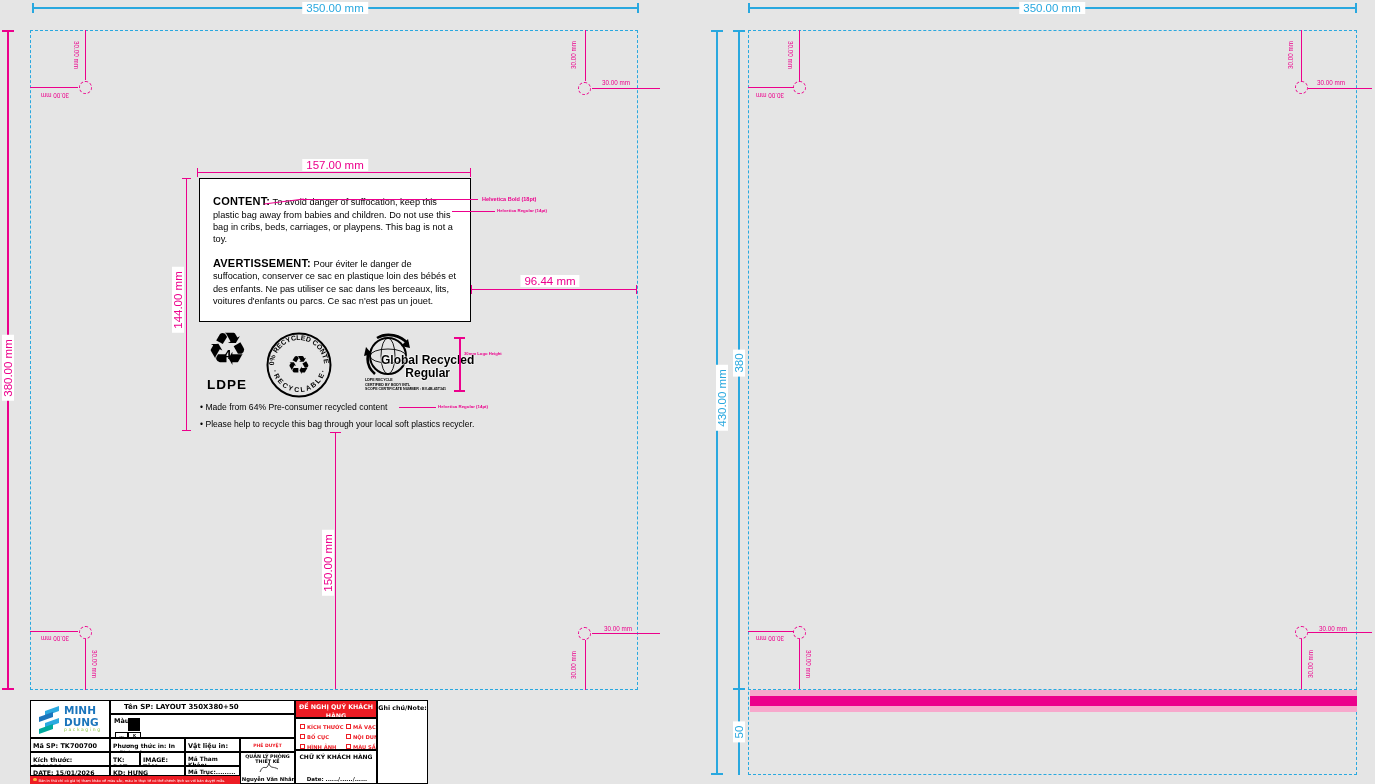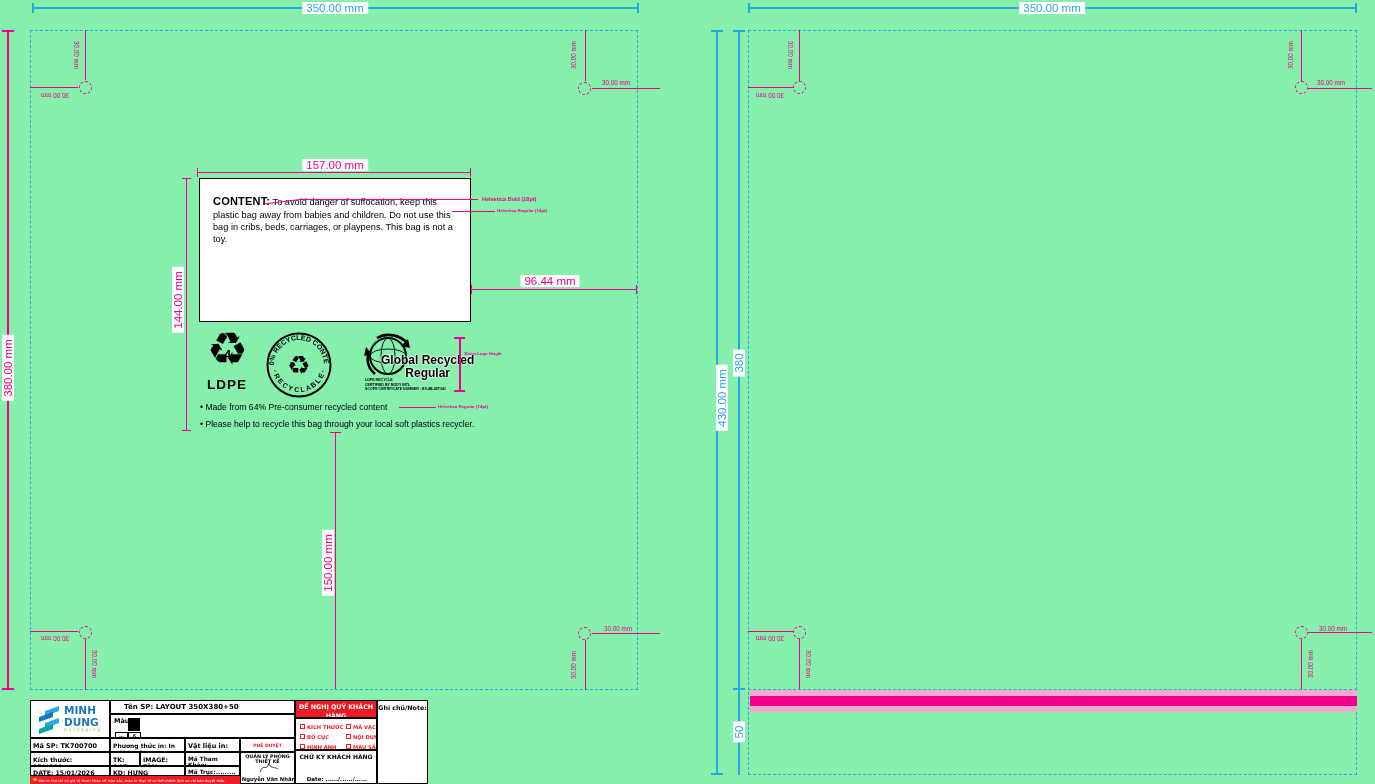--- a/index.html
+++ b/index.html
@@ -1,17 +1,17 @@
 <!DOCTYPE html>
 <html><head>
 <meta charset="utf-8">
 <style>
   *{margin:0;padding:0;box-sizing:border-box}
   html,body{background:#fff}
-  .cv{position:relative;width:1375px;height:784px;background:#86efac;overflow:hidden;
+  .cv{position:relative;width:1375px;height:784px;background:#e5e5e5;overflow:hidden;
       font-family:"Liberation Sans","DejaVu Sans",sans-serif;color:#000}
   .a{position:absolute}
   .pl{background:#EC008C}               
   .cl{background:#29A8DF}               
   .dashP{border:1.5px dashed #29A8DF;background:transparent}
   .circ{border:1.2px dashed #EC008C;border-radius:50%;background:transparent}
   .lblP{color:#EC008C}
   .lblC{color:#29A8DF}
   .dimlbl{font-size:11.5px;white-space:nowrap}
   .tiny{font-size:6.3px;white-space:nowrap}
@@ -81,20 +81,21 @@
   <div class="a pl" style="left:470px;top:168px;width:1.2px;height:9px"></div>
   <div class="a ctr dimlbl lblP" style="left:335px;top:165px"><span class="wbg">157.00  mm</span></div>
 
   <div class="a pl" style="left:186px;top:178px;width:1.2px;height:253px"></div>
   <div class="a pl" style="left:182px;top:178px;width:9px;height:1.2px"></div>
   <div class="a pl" style="left:182px;top:430px;width:9px;height:1.2px"></div>
   <div class="a rotm90 dimlbl lblP" style="left:178px;top:300px"><span class="wbg">144.00  mm</span></div>
 
   <div class="a wbox" style="left:199px;top:178px;width:272px;height:144px">
     <p><b>CONTENT:</b><span> To avoid danger of suffocation, keep this plastic bag away from babies and children. Do not use this bag in cribs, beds, carriages, or playpens. This bag is not a toy.</span></p>
+    <p style="margin-top:11px"><b>AVERTISSEMENT:</b><span> Pour éviter le danger de suffocation, conserver ce sac en plastique loin des bébés et des enfants. Ne pas utiliser ce sac dans les berceaux, lits, voitures d'enfants ou parcs. Ce sac n'est pas un jouet.</span></p>
   </div>
 
   <div class="a pl" style="left:264px;top:201px;width:40px;height:1px;transform:rotate(-7deg)"></div>
   <div class="a pl" style="left:300px;top:199px;width:178px;height:1px"></div>
   <div class="a annot" style="left:482px;top:196px;font-size:5.5px;font-weight:bold"><span>Helvetica Bold (18pt)</span></div>
   <div class="a pl" style="left:452px;top:211px;width:43px;height:1px"></div>
   <div class="a annot" style="left:497px;top:208px;font-size:4.4px;font-weight:bold"><span>Helvetica Regular (14pt)</span></div>
 
   <div class="a pl" style="left:471px;top:289px;width:166px;height:1.2px"></div>
   <div class="a pl" style="left:471px;top:285px;width:1.2px;height:9px"></div>

